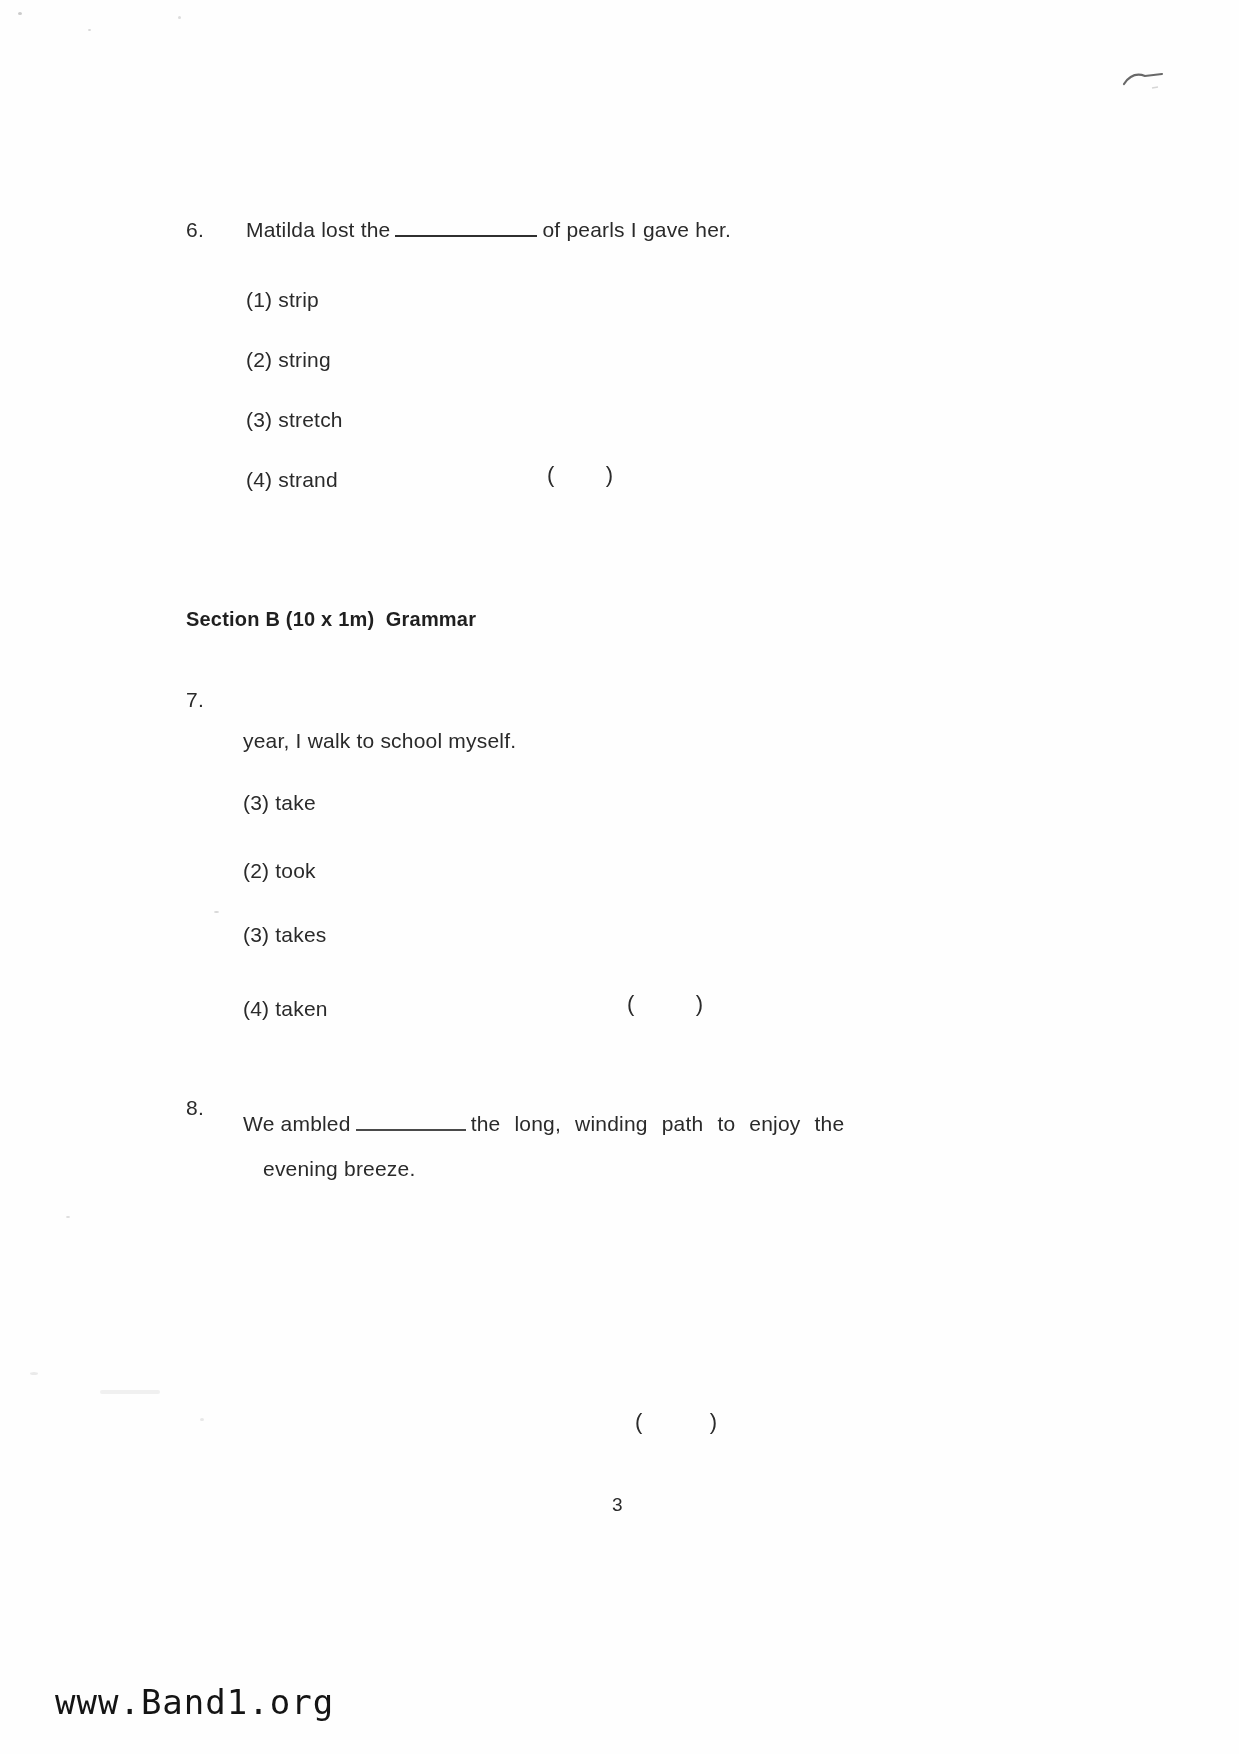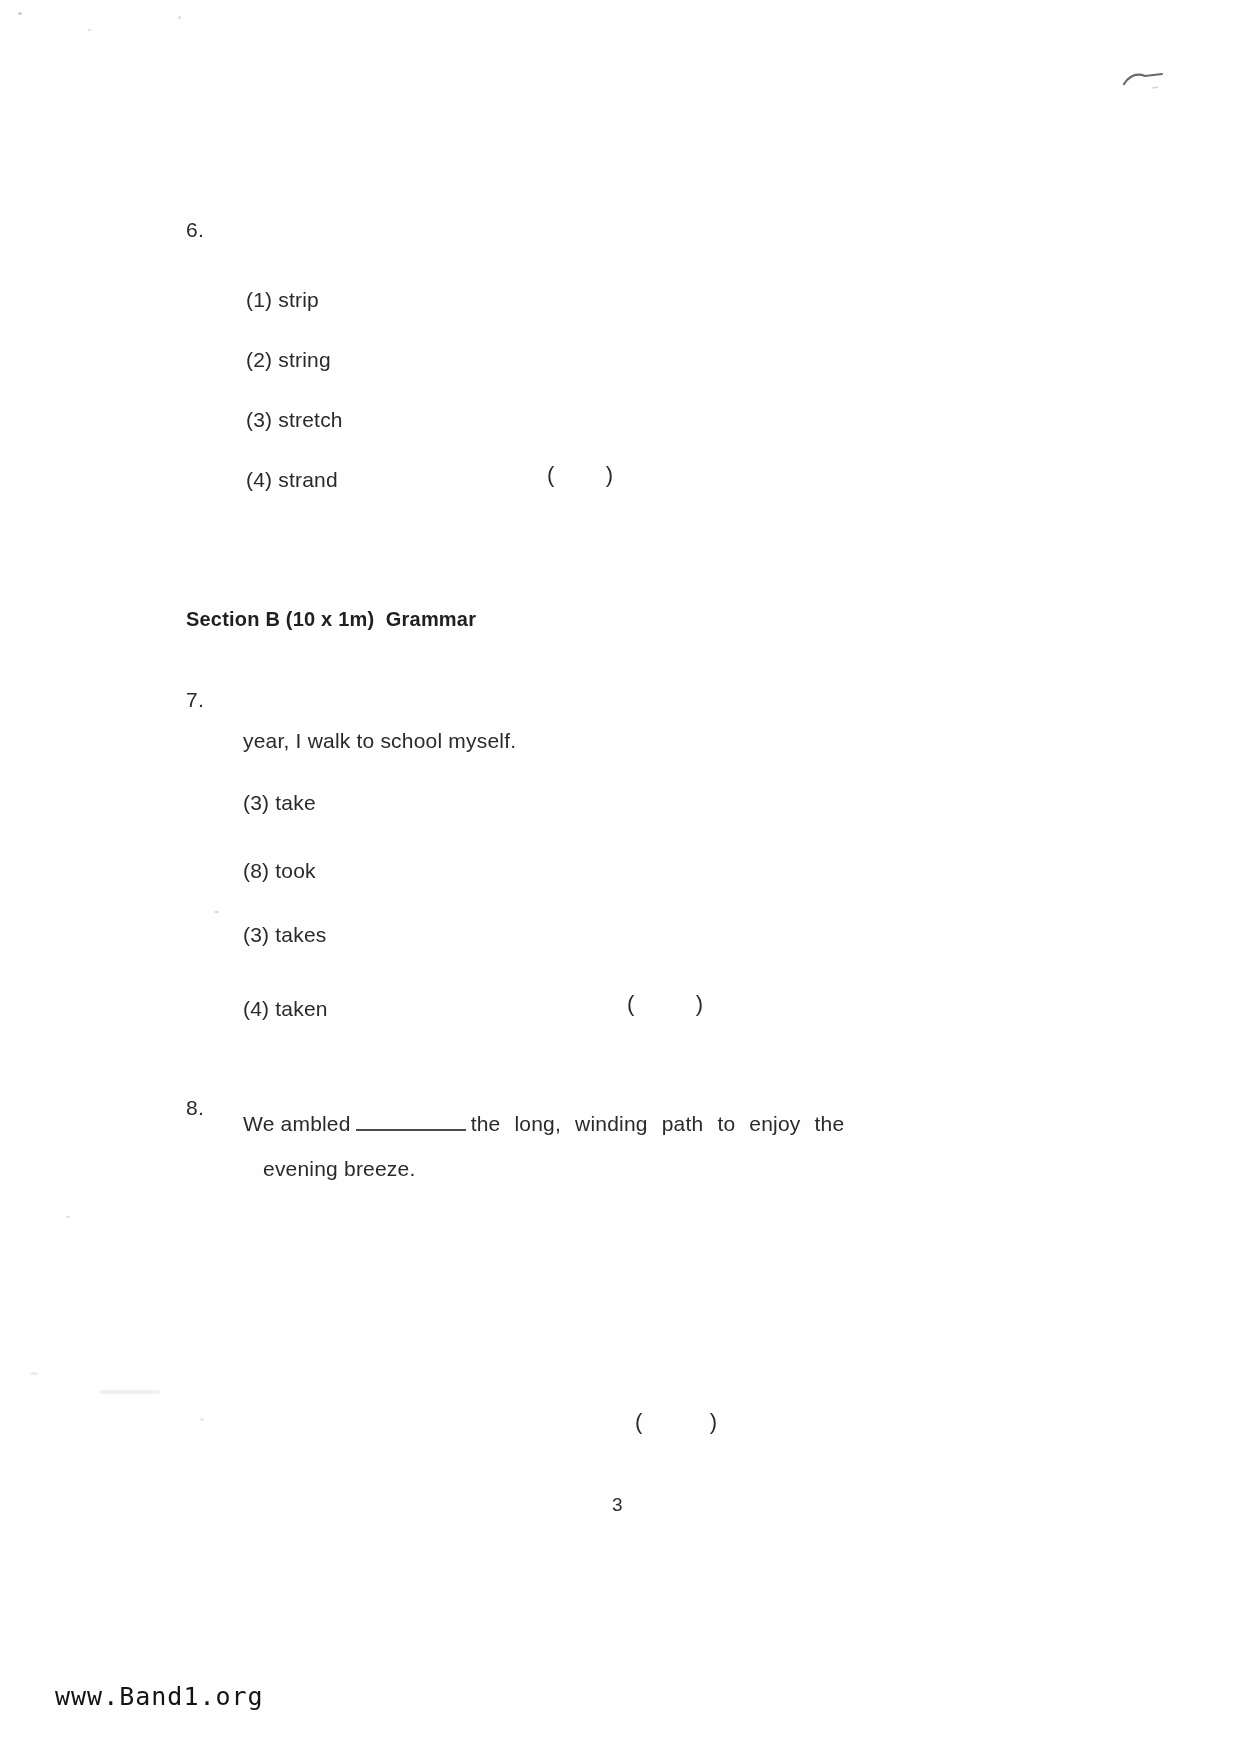--- a/index.html
+++ b/index.html
@@ -32,21 +32,21 @@
     display:flex;justify-content:space-between;
     font-size:22px;color:#2c2c2c;
   }
   .section-header{
     font-size:20px;font-weight:bold;letter-spacing:.2px;white-space:pre;color:#1f1f1f;
   }
   .wide-spacing{word-spacing:8px;}
   .page-number{font-size:19px;}
   .watermark{
     font-family:"DejaVu Sans Mono","Liberation Mono",monospace;
-    font-size:25px;color:#141414;letter-spacing:1px;
+    font-size:34px;color:#141414;letter-spacing:1px;
   }
   .speck{position:absolute;background:#8f8f8f;border-radius:50%;}
   .q8-first{white-space:nowrap;}
 </style>
 </head>
 <body>
 
 <div id="page">
 
   <svg class="abs" style="left:1122px;top:68px;" width="44" height="24" viewBox="0 0 44 24">
@@ -58,20 +58,23 @@
   <div class="speck" style="left:88px;top:29px;width:3px;height:2px;opacity:.35;"></div>
   <div class="speck" style="left:178px;top:16px;width:3px;height:3px;opacity:.3;"></div>
   <div class="speck" style="left:214px;top:911px;width:5px;height:2px;opacity:.35;"></div>
   <div class="speck" style="left:66px;top:1216px;width:4px;height:2px;opacity:.3;"></div>
   <div class="speck" style="left:100px;top:1390px;width:60px;height:4px;opacity:.12;border-radius:2px;"></div>
   <div class="speck" style="left:30px;top:1372px;width:8px;height:3px;opacity:.18;"></div>
   <div class="speck" style="left:200px;top:1418px;width:4px;height:3px;opacity:.2;"></div>
 
   <div class="abs txt q-num" style="left:186px;top:218px;">6.</div>
 
+  <div class="abs txt" style="left:246px;top:218px;white-space:nowrap;">
+    <span>Matilda lost the</span><span class="blank" style="width:142px;"></span><span>of pearls I gave her.</span>
+  </div>
 
   <div class="abs txt opt-list" style="left:246px;top:288px;">
     <div class="opt" style="margin-bottom:36px;">(1) strip</div>
     <div class="opt" style="margin-bottom:36px;">(2) string</div>
     <div class="opt" style="margin-bottom:36px;">(3) stretch</div>
     <div class="opt">(4) strand</div>
   </div>
 
   <div class="abs bracket" style="left:547px;top:462px;width:66px;">
     <span>(</span>
@@ -79,21 +82,21 @@
   </div>
 
   <div class="abs section-header" style="left:186px;top:608px;">Section B (10 x 1m)  Grammar</div>
 
   <div class="abs txt q-num" style="left:186px;top:688px;">7.</div>
 
   <div class="abs txt" style="left:243px;top:729px;">year, I walk to school myself.</div>
 
   <div class="abs txt opt-list" style="left:243px;top:791px;">
     <div class="opt" style="margin-bottom:44px;">(3) take</div>
-    <div class="opt" style="margin-bottom:40px;">(8) took</div>
+    <div class="opt" style="margin-bottom:40px;">(2) took</div>
     <div class="opt" style="margin-bottom:50px;">(3) takes</div>
     <div class="opt">(4) taken</div>
   </div>
 
   <div class="abs bracket" style="left:627px;top:991px;width:76px;">
     <span>(</span>
     <span>)</span>
   </div>
 
   <div class="abs txt q-num" style="left:186px;top:1096px;">8.</div>

